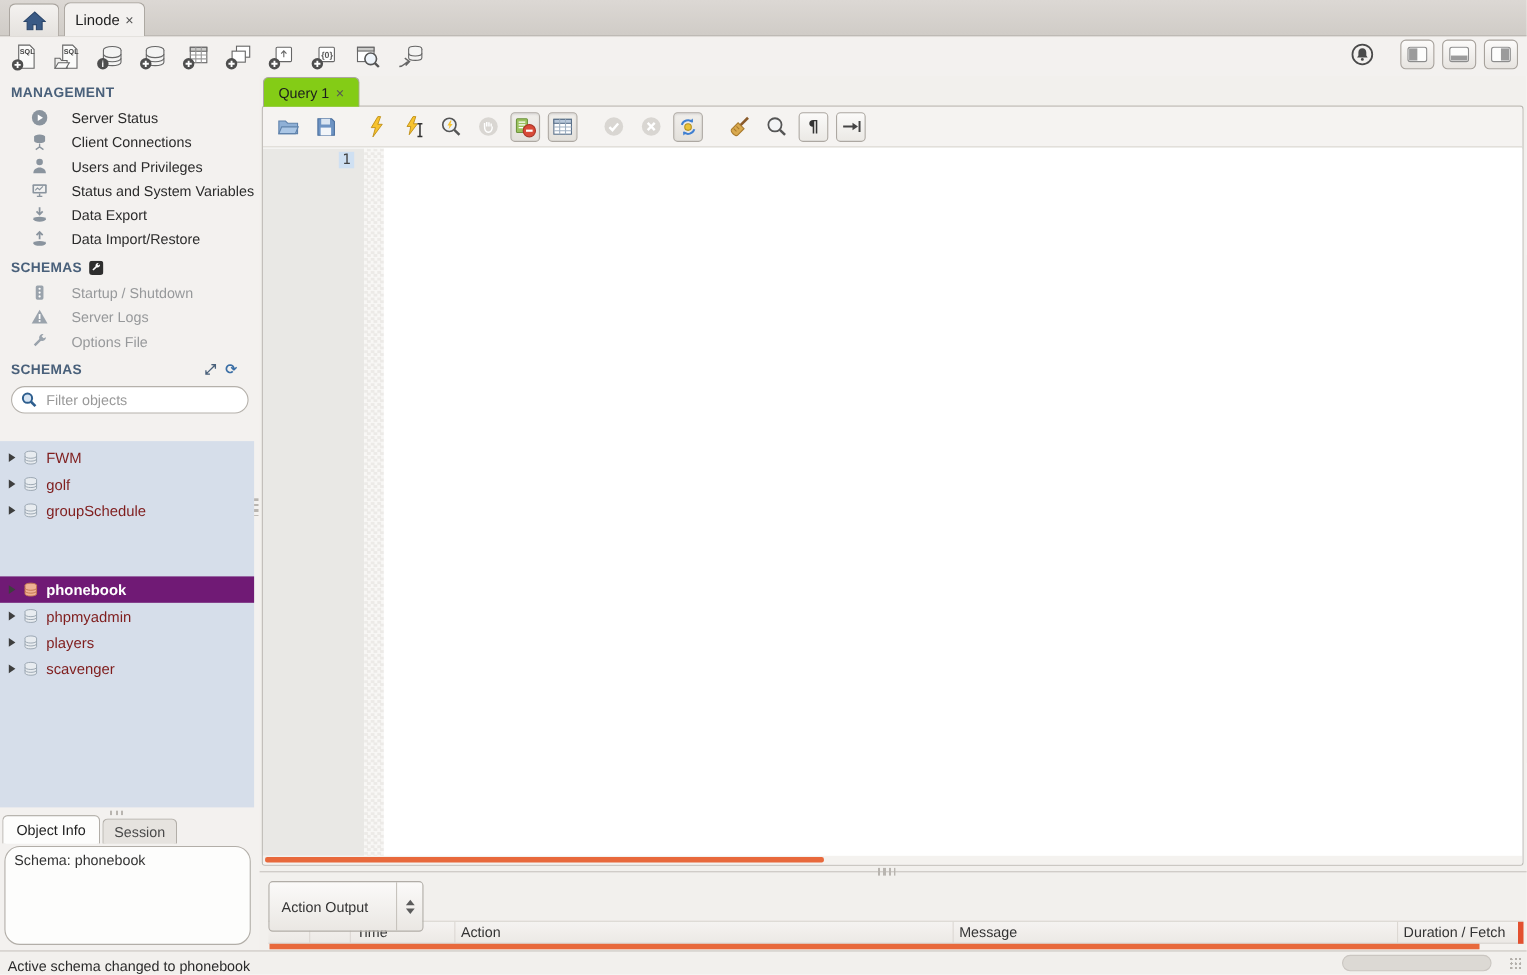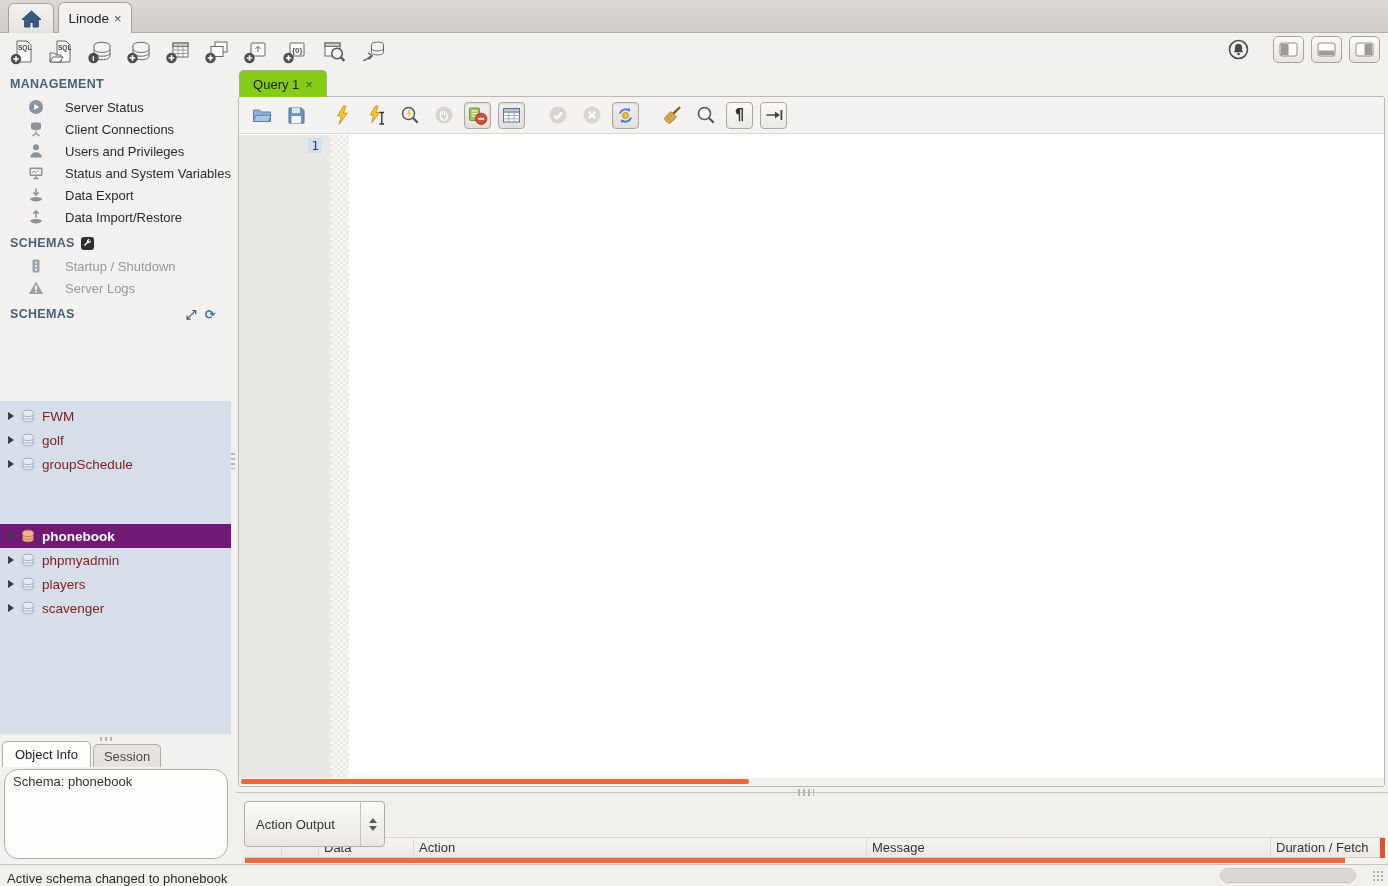--- a/index.html
+++ b/index.html
@@ -364,29 +364,46 @@
   <div class="side-item disabled">
     <span>
         <svg width="16" height="16" viewBox="0 0 16 16">
           <path d="M8 1.5L15.2 14H.8z" fill="#9aa3ac"></path>
           <rect x="7.2" y="5.5" width="1.6" height="4.5" fill="#fff"></rect>
           <rect x="7.2" y="11" width="1.6" height="1.6" fill="#fff"></rect>
         </svg>
       </span>
     <span class="lbl">Server Logs</span>
   </div>
+  <div class="side-item disabled">
+    <span>
+        <svg width="16" height="16" viewBox="0 0 16 16">
+          <path d="M13.8 4.6a3.4 3.4 0 01-4.5 3.2l-5 5-1.6-1.6 5-5a3.4 3.4 0 013.9-4.4L9.8 3.6l1.8 1.8z" fill="#9aa3ac"></path>
+        </svg>
+      </span>
+    <span class="lbl">Options File</span>
+  </div>
 
   <div class="section-title">
     <span>SCHEMAS</span>
     <span class="sec-actions">
       <span class="ico-uni">⤢</span>
       <span class="ico-uni" style="color:#3a6ea5;font-weight:bold">⟳</span>
     </span>
   </div>
 
+  <div class="filter-box">
+    <span>
+      <svg width="15" height="15" viewBox="0 0 15 15">
+          <circle cx="6" cy="6" r="4.2" fill="#d6e4f2" stroke="#2d5e8e" stroke-width="1.8"></circle>
+          <path d="M9.2 9.2l4 4" stroke="#2d5e8e" stroke-width="2.4"></path>
+        </svg>
+    </span>
+    <input type="text" placeholder="Filter objects" style="">
+  </div>
 
   <div class="schema-list">
     <div class="schema-row">
       <span class="tri"></span>
       <span>
           <svg width="14" height="14" viewBox="0 0 16 16">
             <ellipse cx="8" cy="3.5" rx="6" ry="2.2" fill="#e8ecf0" stroke="#9aa5b1"></ellipse>
             <path d="M2 3.5v9c0 1.2 2.7 2.2 6 2.2s6-1 6-2.2v-9" fill="#e8ecf0" stroke="#9aa5b1"></path>
             <path d="M2 6.5c0 1.2 2.7 2.2 6 2.2s6-1 6-2.2M2 9.5c0 1.2 2.7 2.2 6 2.2s6-1 6-2.2" fill="none" stroke="#9aa5b1"></path>
           </svg>
@@ -608,21 +625,21 @@
     <span class="sel-label">Action Output</span>
     <span class="spinner">
       <span class="arr-up"></span>
       <span class="arr-dn"></span>
     </span>
   </div>
 
   <div class="output-header">
     <div class="oh-col oh-c0"></div>
     <div class="oh-col oh-c1"></div>
-    <div class="oh-col oh-c2">Data</div>
+    <div class="oh-col oh-c2">Time</div>
     <div class="oh-col oh-c3">Action</div>
     <div class="oh-col oh-c4">Message</div>
     <div class="oh-col oh-c5">Duration / Fetch</div>
   </div>
 
   <div class="output-hscroll">
     <div class="thumb"></div>
   </div>
   <div class="output-vscroll"></div>
 </div>

